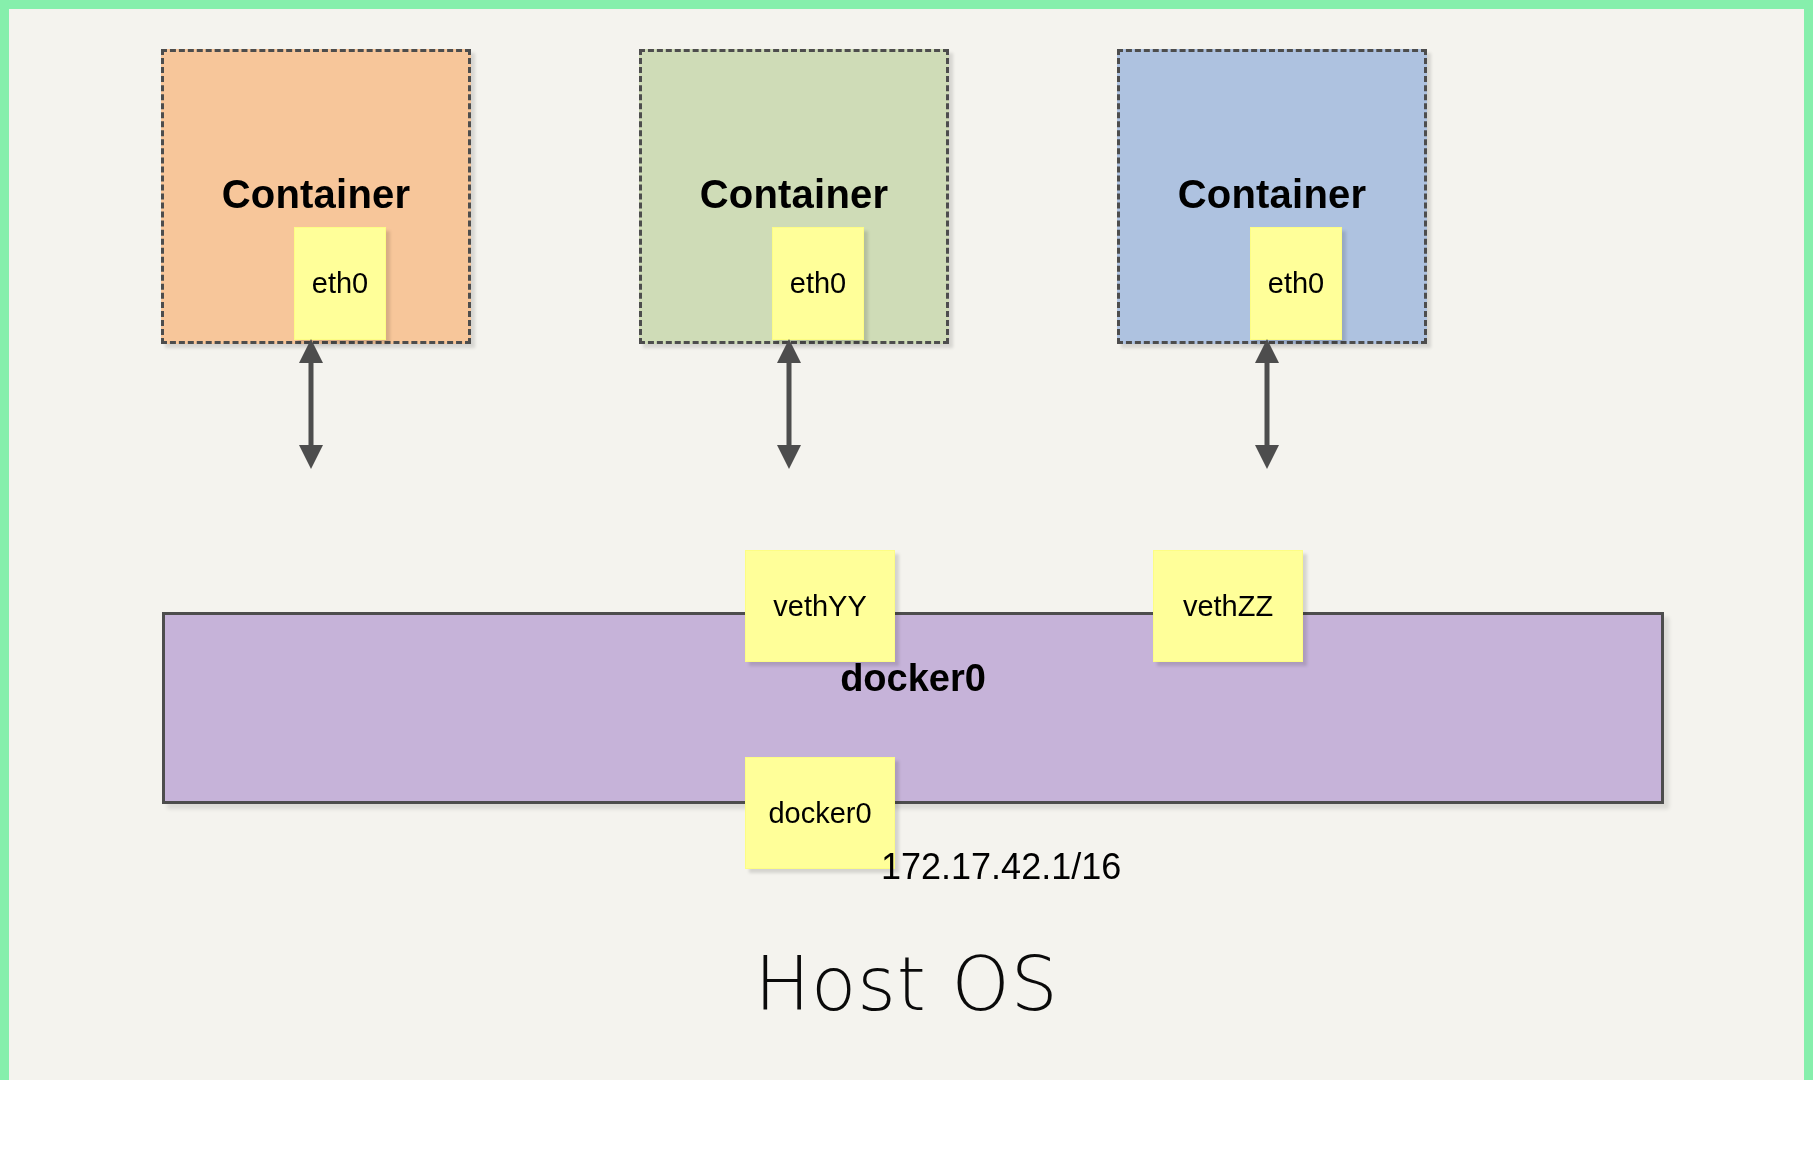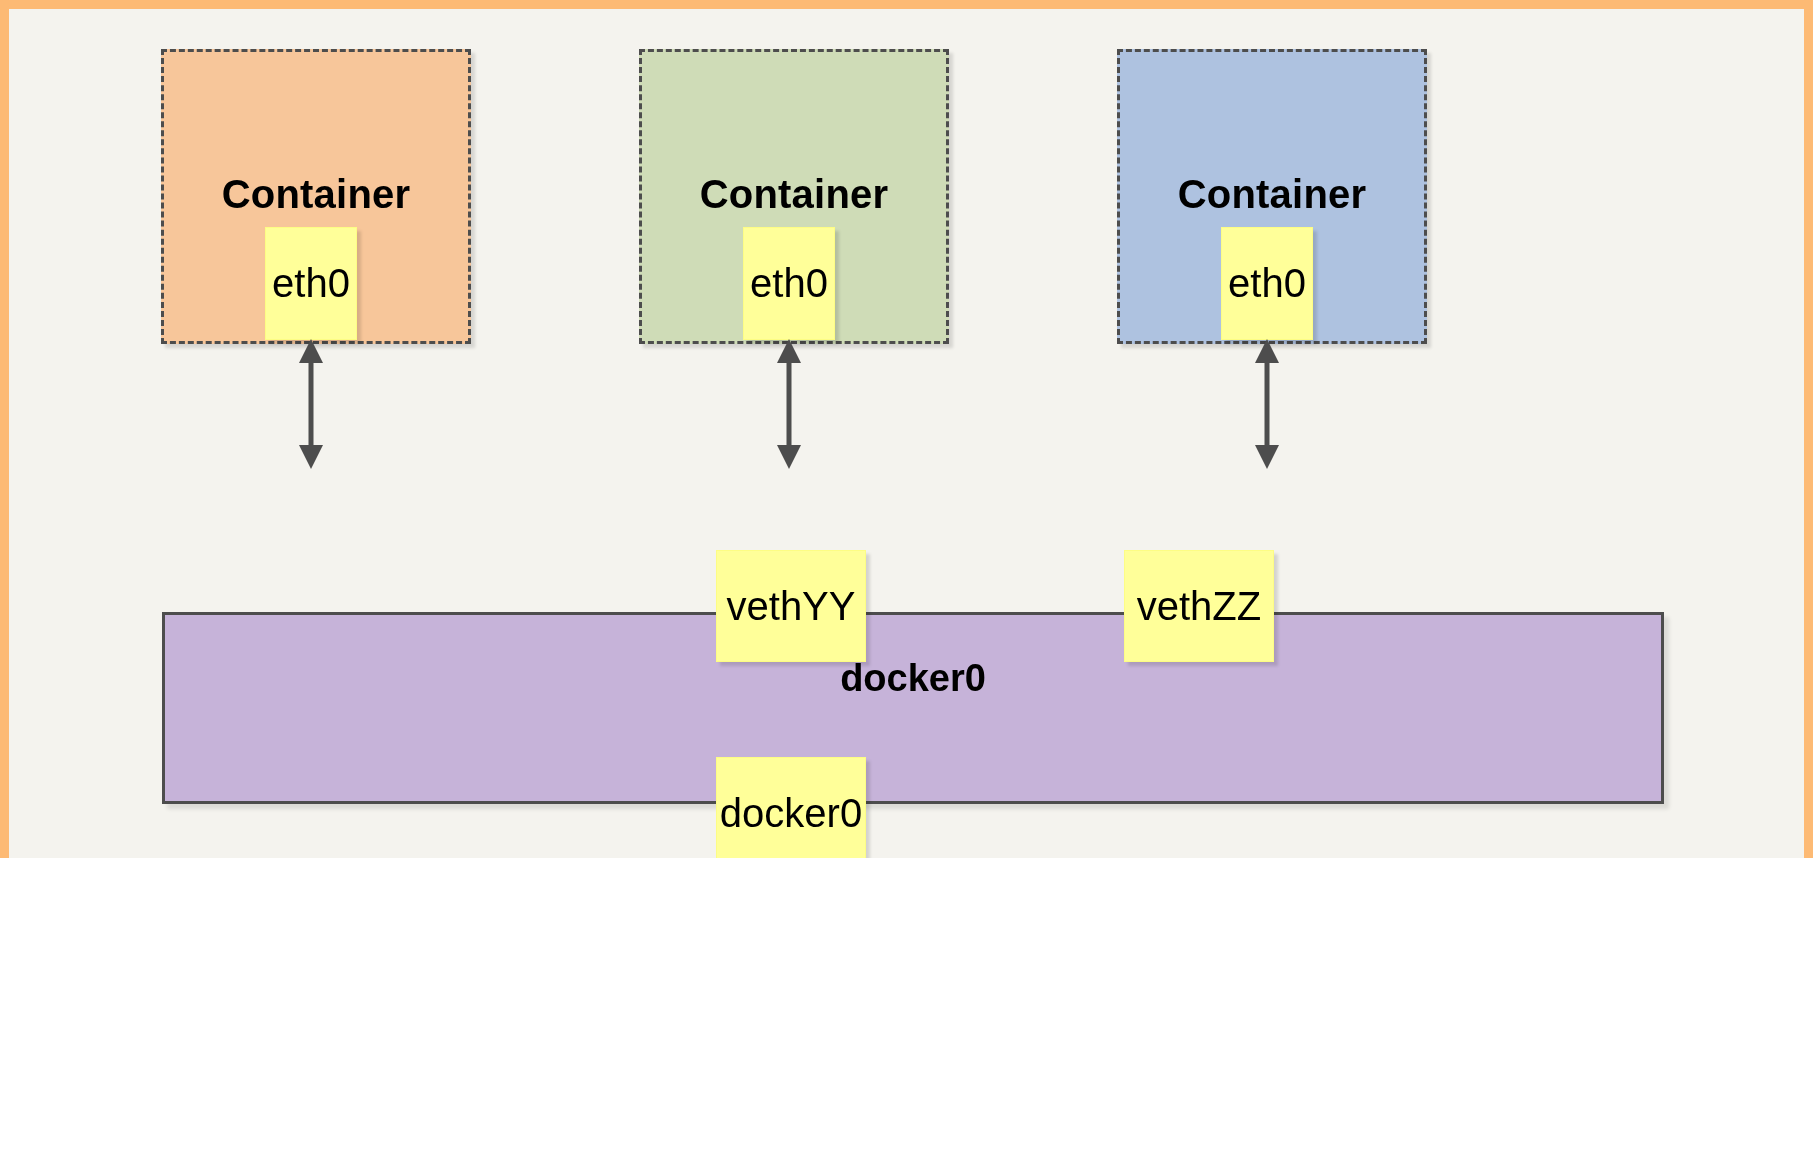--- a/index.html
+++ b/index.html
@@ -7,22 +7,22 @@
     padding: 0;
     background: #ffffff;
   }
   body {
     font-family: "Liberation Sans", sans-serif;
   }
 
   #canvas {
     position: relative;
     width: 1813px;
-    height: 858px;
-    background: #fdba74;
+    height: 1080px;
+    background: #86efac;
     box-sizing: border-box;
     overflow: hidden;
   }
 
   
   #host-area {
     position: absolute;
     left: 9px;
     top: 9px;
     width: 1795px;
@@ -53,24 +53,25 @@
   
   .iface-box {
     position: absolute;
     box-sizing: border-box;
     background: #ffff99;
     border: 1px solid #fdfd84;
     box-shadow: 4px 4px 3px rgba(0,0,0,0.13);
     display: flex;
     align-items: center;
     justify-content: center;
-    font-size: 40px;
+    font-size: 29px;
     color: #000000;
     font-family: "Liberation Sans", sans-serif;
     white-space: nowrap;
+    margin-left: 29px;
   }
 
   
   #bridge {
     position: absolute;
     box-sizing: border-box;
     background: #c6b3d9;
     border: 3px solid #4d4d4d;
     box-shadow: 5px 5px 4px rgba(0,0,0,0.10);
   }
@@ -155,16 +156,18 @@
       <div id="bridge-label" style="top:42px;">docker0</div>
     </div>
 
 
     <div class="iface-box" style="left:707px; top:541px; width:150px; height:112px;">vethYY</div>
 
     <div class="iface-box" style="left:1115px; top:541px; width:150px; height:112px;">vethZZ</div>
 
     <div class="iface-box" style="left:707px; top:748px; width:150px; height:112px;">docker0</div>
 
+    <div id="ip-label" style="left:872px; top:837px;">172.17.42.1/16</div>
 
+    <div id="host-os-label" style="top:932px;">Host OS</div>
 
   </div>
 </div>
 
 </body></html>

